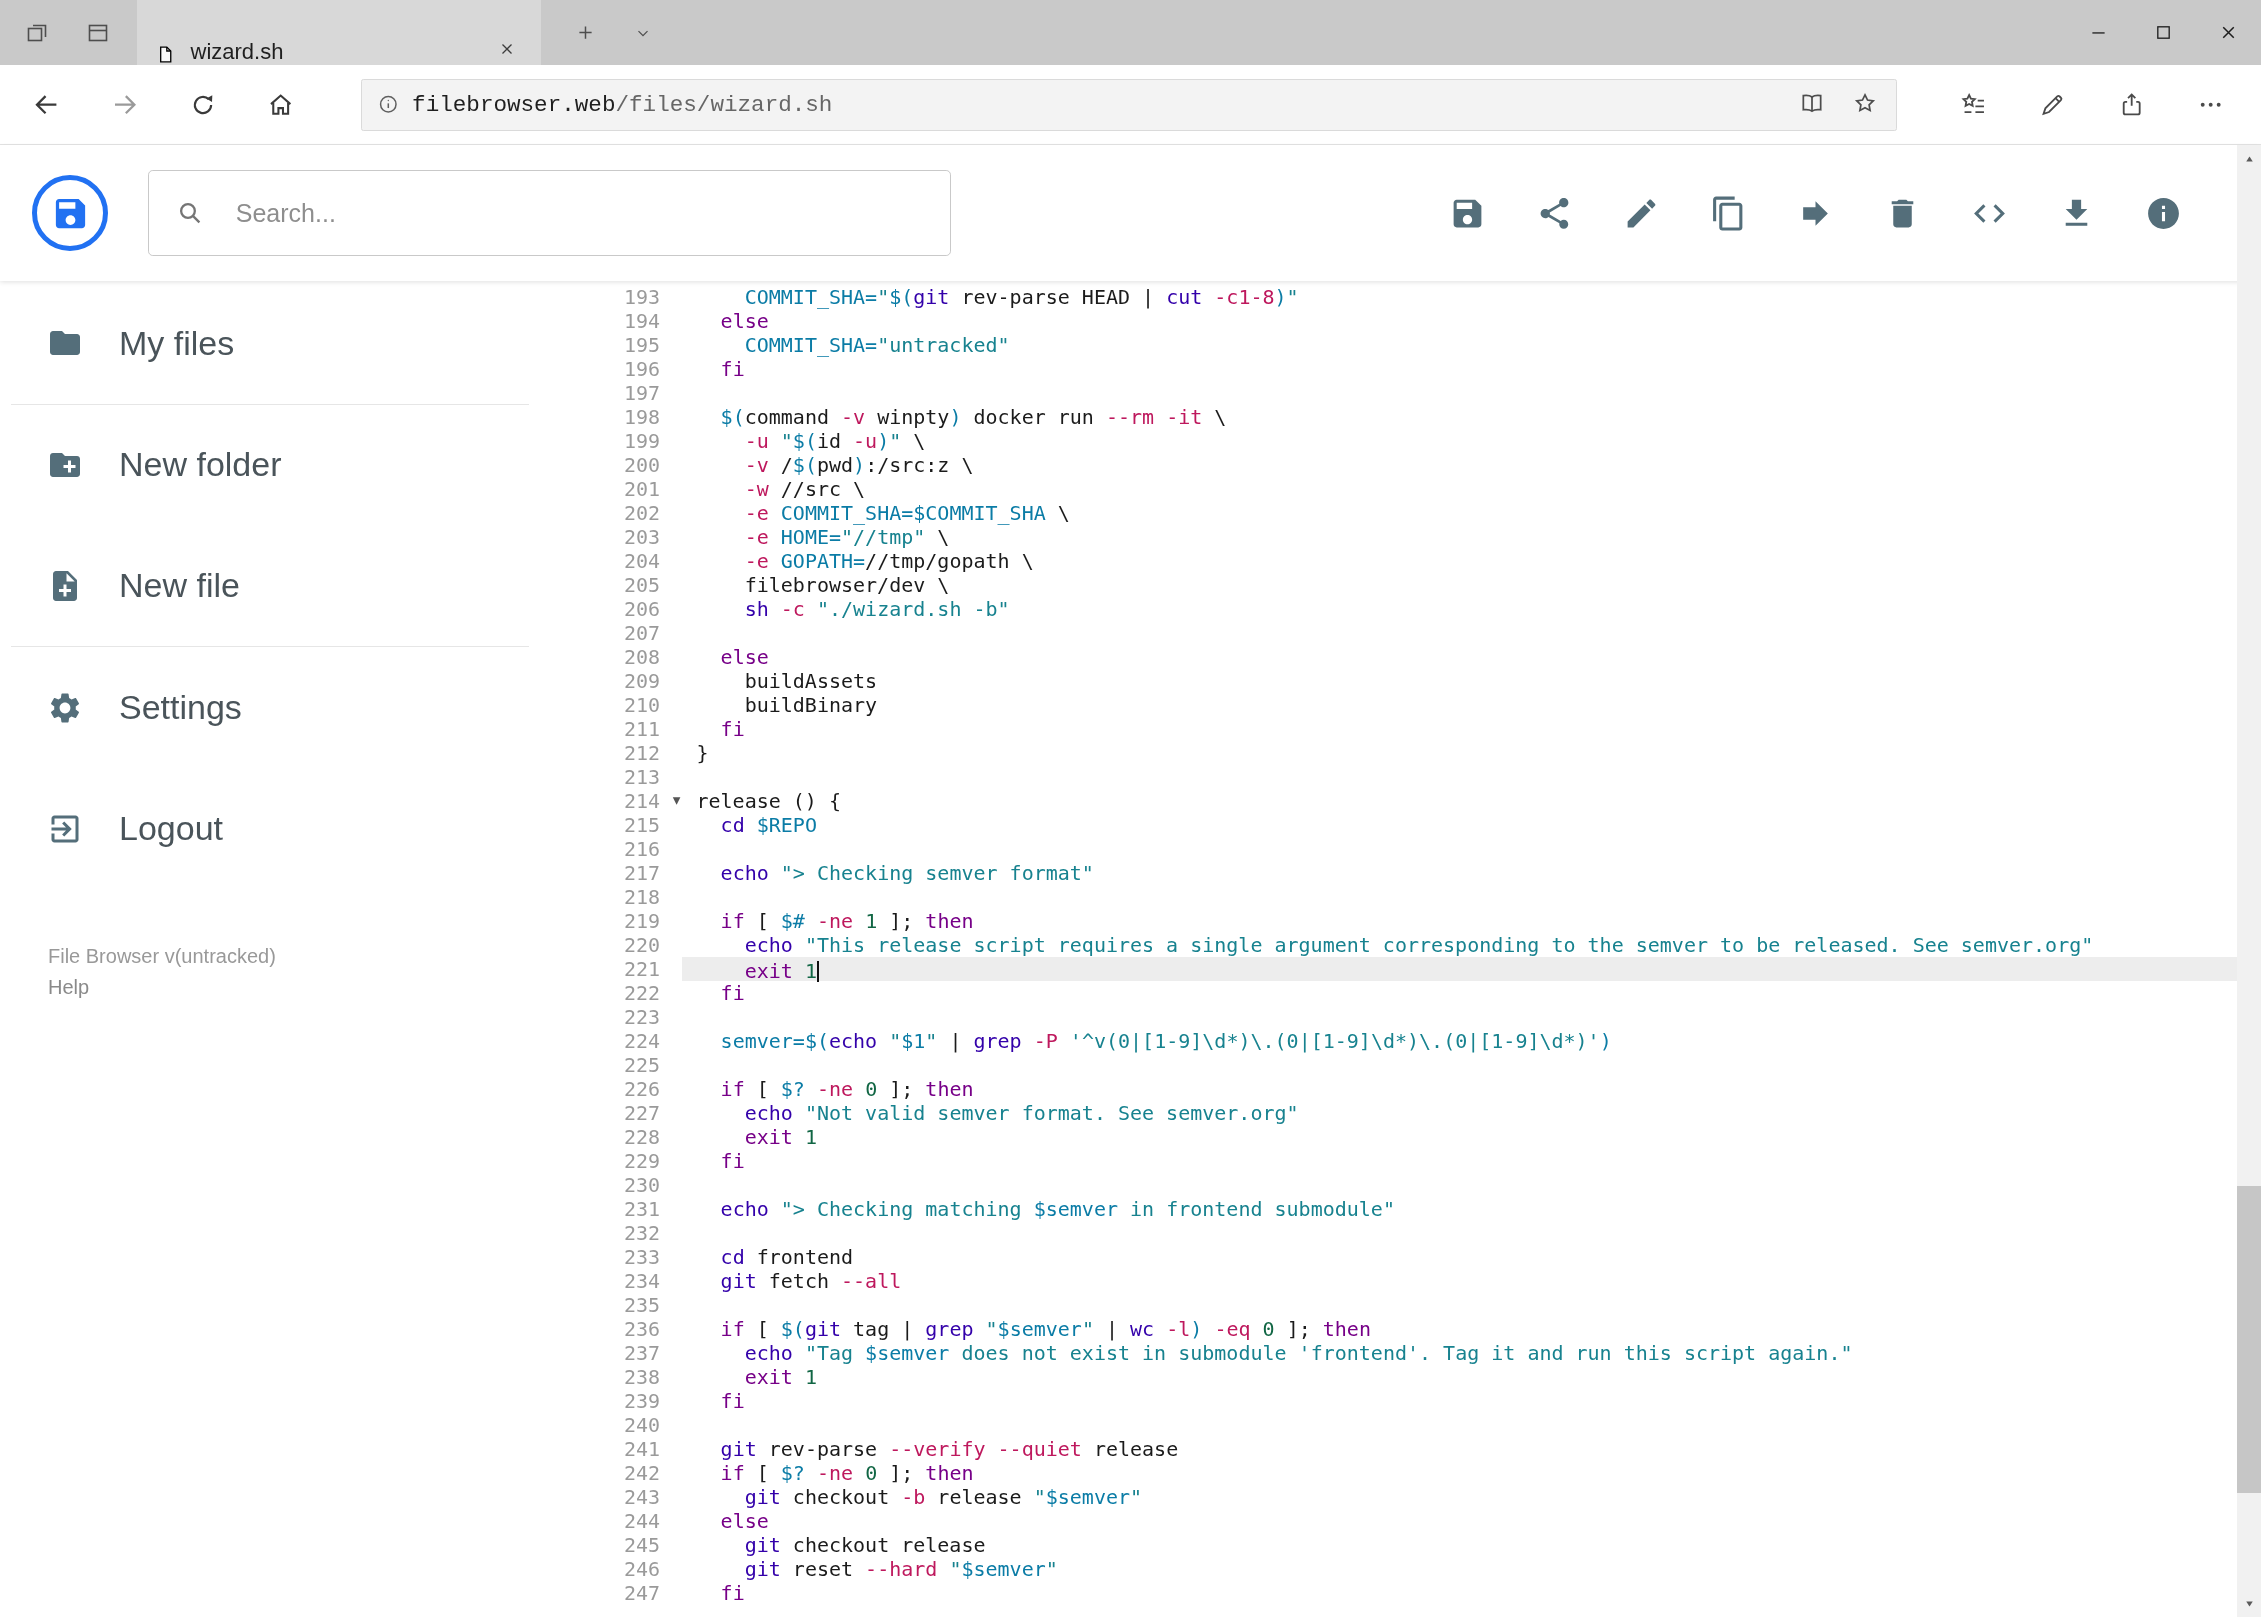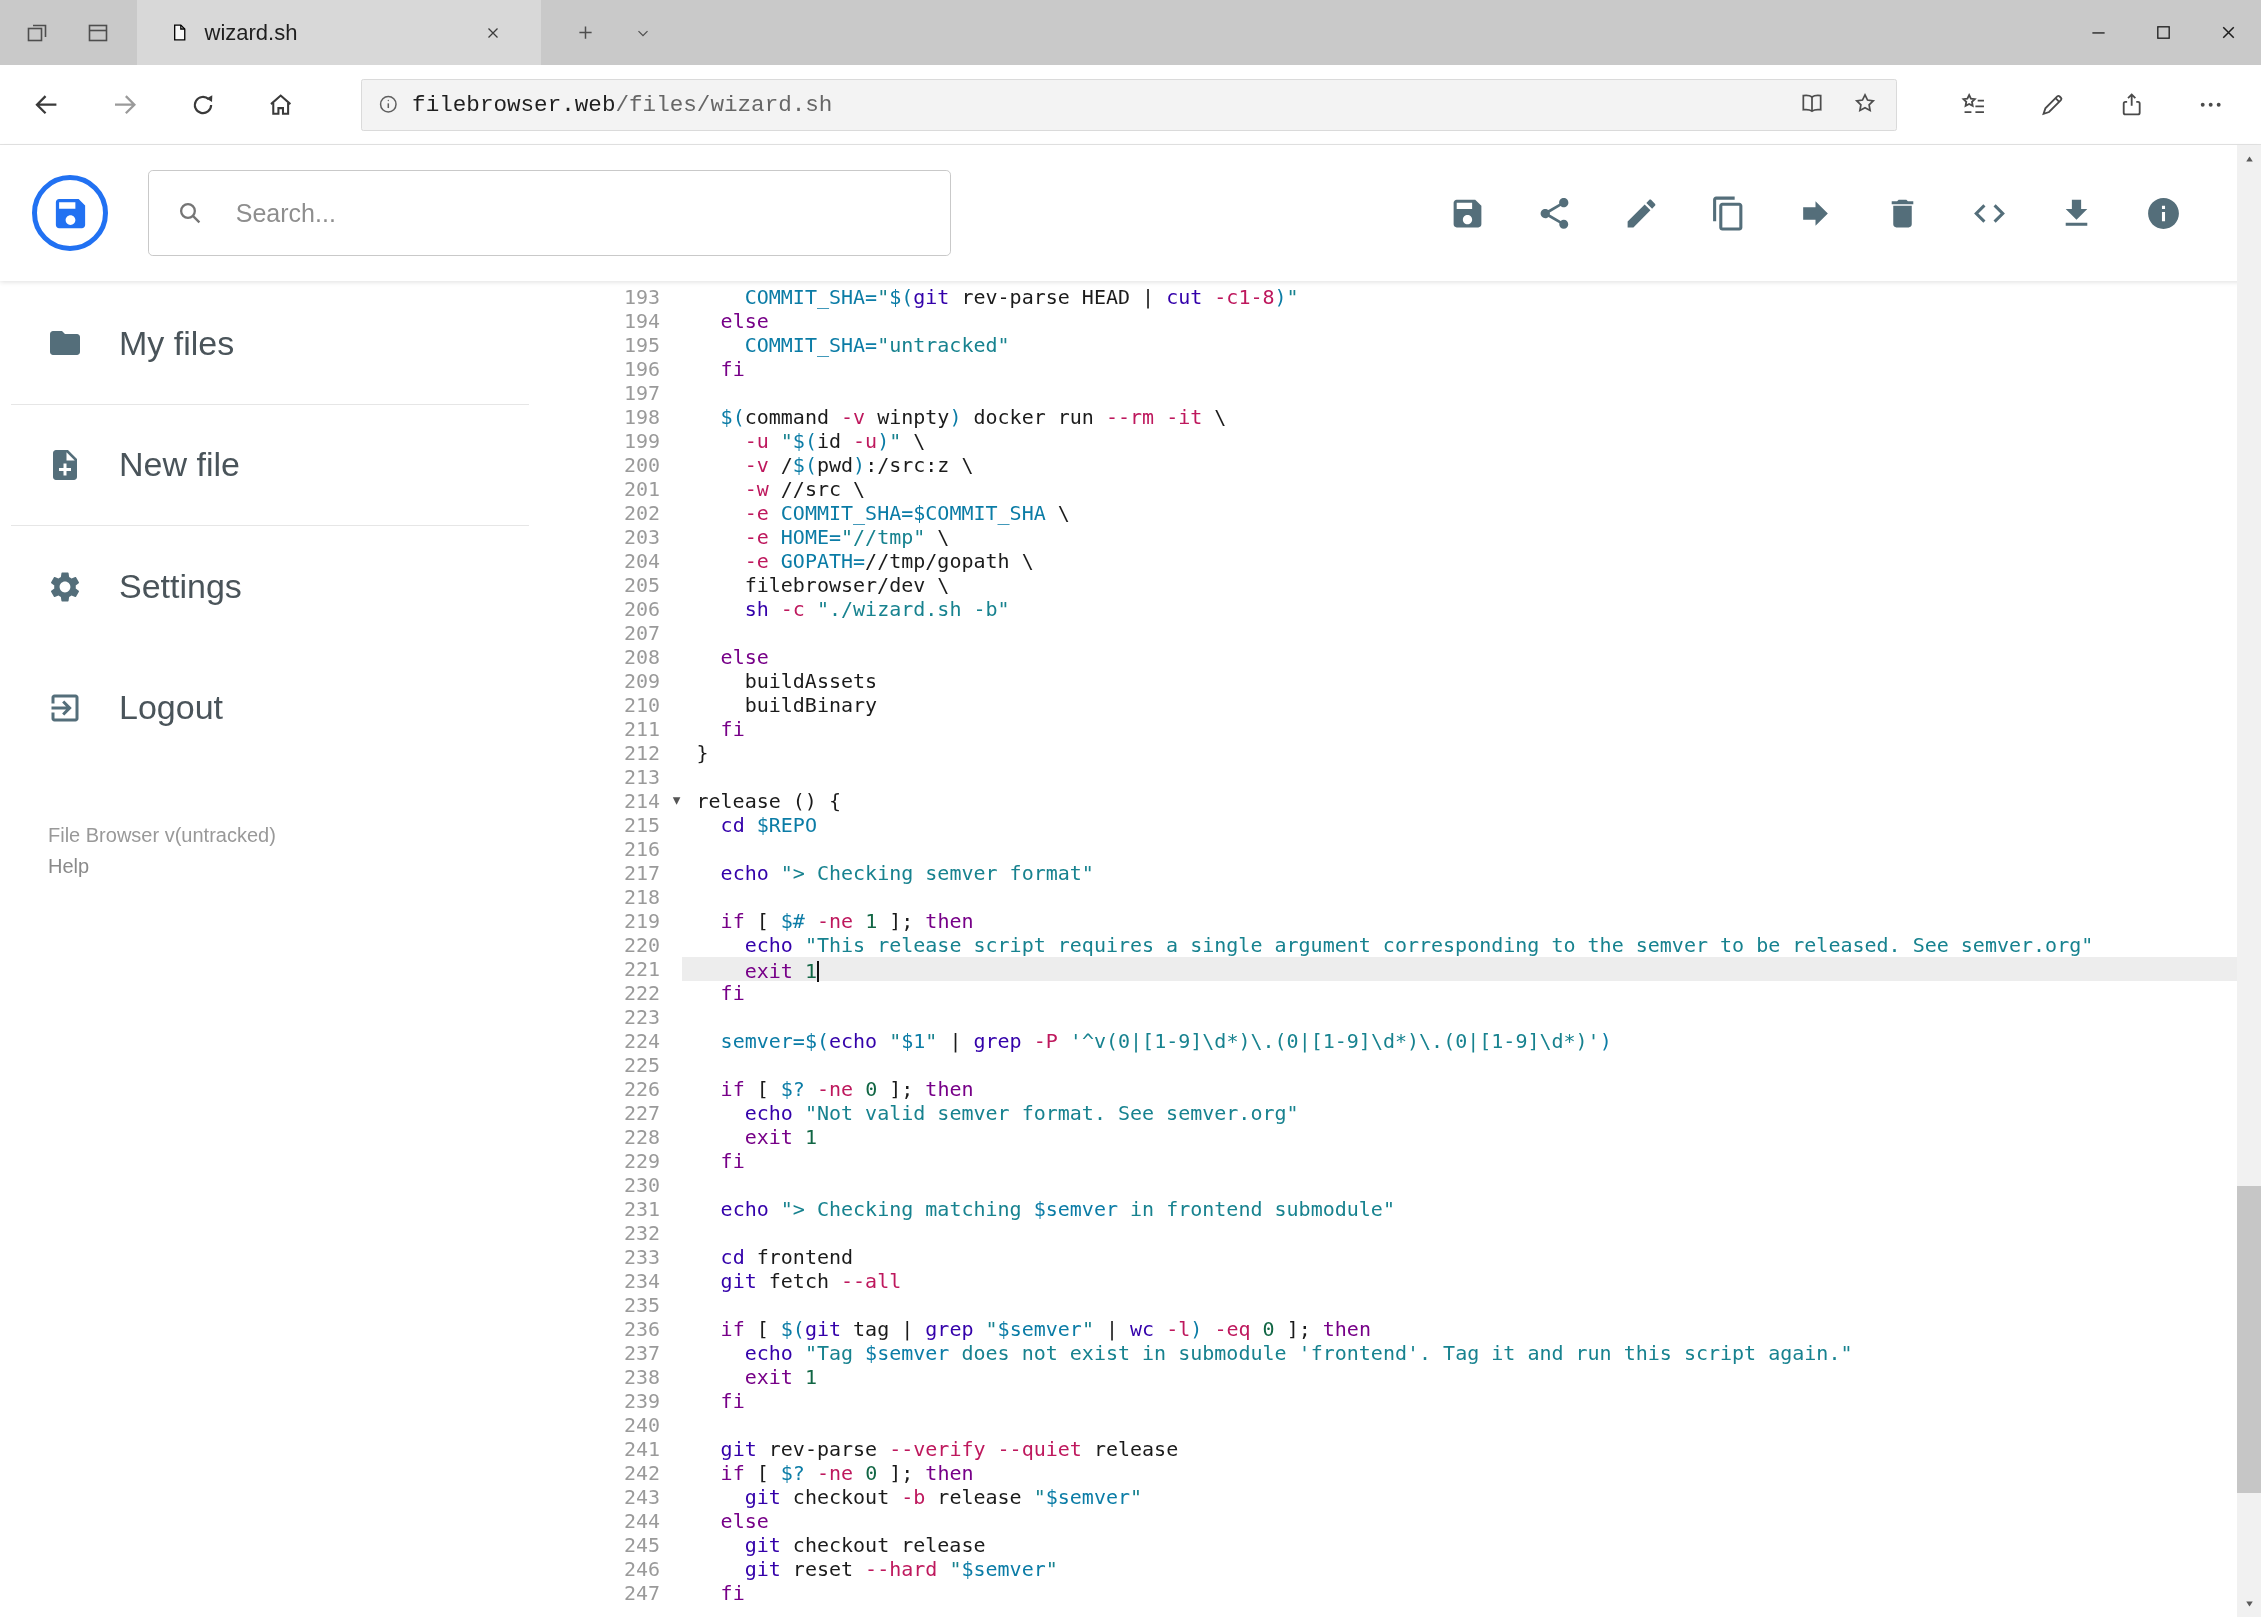--- a/index.html
+++ b/index.html
@@ -11,21 +11,21 @@
   .i16{width:13px;height:13px}.i22{width:18px;height:18px}.i26{width:21px;height:21px}
   .i28{width:22.6px;height:22.6px}.i30{width:24px;height:24px}.i32{width:26px;height:26px}
   .i34{width:27.4px;height:27.4px}.i46{width:37px;height:37px}
   .i48{width:39px;height:39px}
 
   
   .tabbar { height:65px; background:#c9c9c9; position:relative; }
   .tabbar-left { position:absolute; left:6.5px; top:0; height:65px; display:flex; }
   .chrome-btn { width:61px; height:65px; display:flex; align-items:center; justify-content:center; color:#4e4e4e; }
   .tab { position:absolute; left:137px; top:0; width:404px; height:65px; background:#d8d8d8;
-         display:flex; align-items:center; padding:0 32px; }
+         display:flex; align-items:flex-end; padding:0 18px; }
   .tab-title { margin-left:14.5px; font-size:22px; color:#1f1f1f; flex:1; }
   .tab-close { width:32px; height:32px; display:flex; align-items:center; justify-content:center; color:#3c3c3c; }
   .newtab { position:absolute; left:555px; top:0; }
   .tabchev { position:absolute; left:617px; top:0; width:52px; }
   .win-controls { position:absolute; right:0; top:0; height:65px; display:flex; }
   .win-btn { width:65px; height:65px; display:flex; align-items:center; justify-content:center; color:#1d1d1d; }
 
   
   .navbar { height:80px; background:#fff; border-bottom:0.8px solid #e3e3e3; position:relative; }
   .nav-left { display:flex; padding-left:8px; height:80px; }
@@ -331,20 +331,28 @@
       <nav id="sidebar-items">
           <div class="sb-item">
             <span class="icon sb-icon">
               <svg viewBox="0 0 24 24" fill="currentColor">
                 <path d="M10 4H4c-1.1 0-1.99.9-1.99 2L2 18c0 1.1.9 2 2 2h16c1.1 0 2-.9 2-2V8c0-1.1-.9-2-2-2h-8l-2-2z"></path>
               </svg>
             </span>
             <span>My files</span>
           </div>
           <div class="sb-div"></div>
+          <div class="sb-item">
+            <span class="icon sb-icon">
+              <svg viewBox="0 0 24 24" fill="currentColor">
+                <path d="M20 6h-8l-2-2H4c-1.11 0-1.99.89-1.99 2L2 18c0 1.11.89 2 2 2h16c1.11 0 2-.89 2-2V8c0-1.11-.89-2-2-2zm-1 8h-3v3h-2v-3h-3v-2h3V9h2v3h3v2z"></path>
+              </svg>
+            </span>
+            <span>New folder</span>
+          </div>
           <div class="sb-item">
             <span class="icon sb-icon">
               <svg viewBox="0 0 24 24" fill="currentColor">
                 <path d="M14 2H6c-1.1 0-1.99.9-1.99 2L4 20c0 1.1.89 2 2 2h12c1.1 0 2-.9 2-2V8l-6-6zm2 14h-3v3h-2v-3H8v-2h3v-3h2v3h3v2zm-3-7V3.5L18.5 9H13z"></path>
               </svg>
             </span>
             <span>New file</span>
           </div>
           <div class="sb-div"></div>
           <div class="sb-item">

